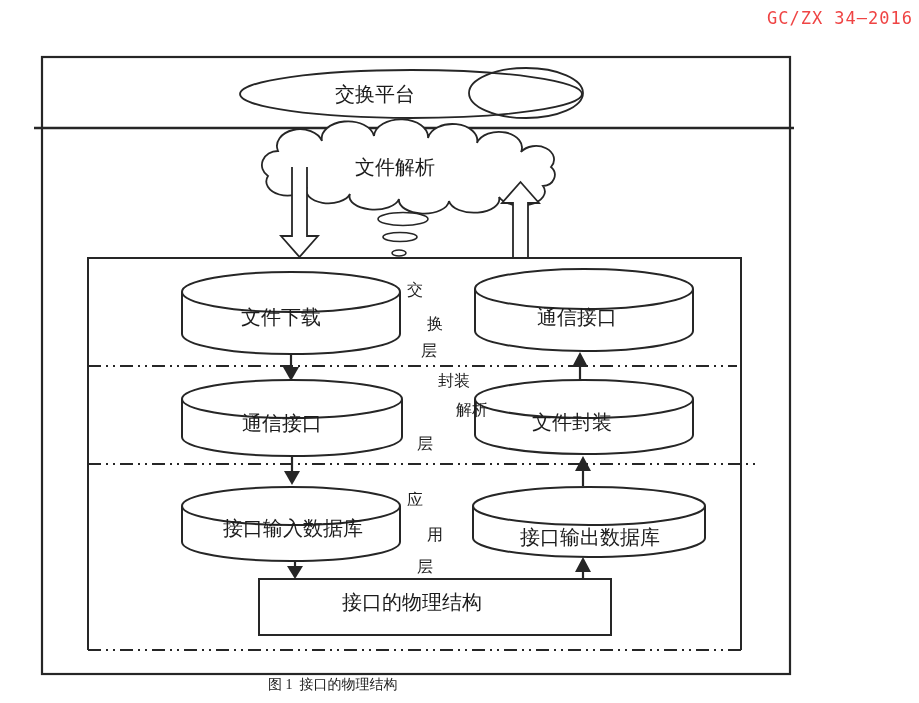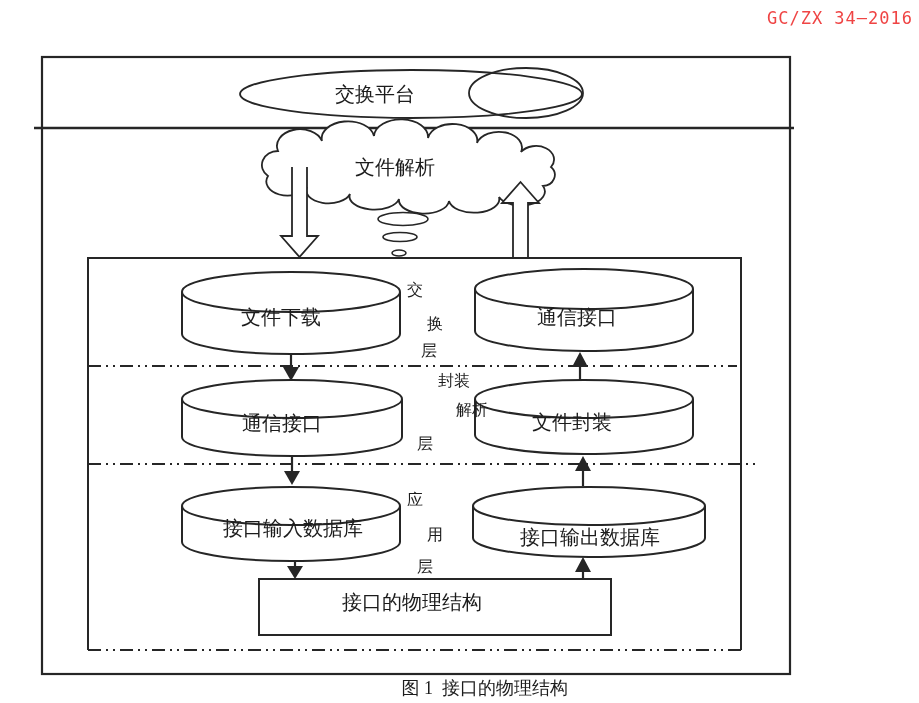--- a/index.html
+++ b/index.html
@@ -43,22 +43,22 @@
     font-family: "DejaVu Sans Mono", monospace;
     font-size: 17px;
     letter-spacing: 1px;
     color: #ef4444;
   }
   .caption {
     position: absolute;
     left: 268px;
     top: 676px;
     width: 300px;
-    text-align: right;
-    font-size: 18px;
+    text-align: left;
+    font-size: 14px;
     color: #1c1c1c;
     white-space: pre;
   }
 </style>
 </head>
 <body>
 
 <div id="stage">
 
   <svg id="linework" width="919" height="703" viewBox="0 0 919 703">

